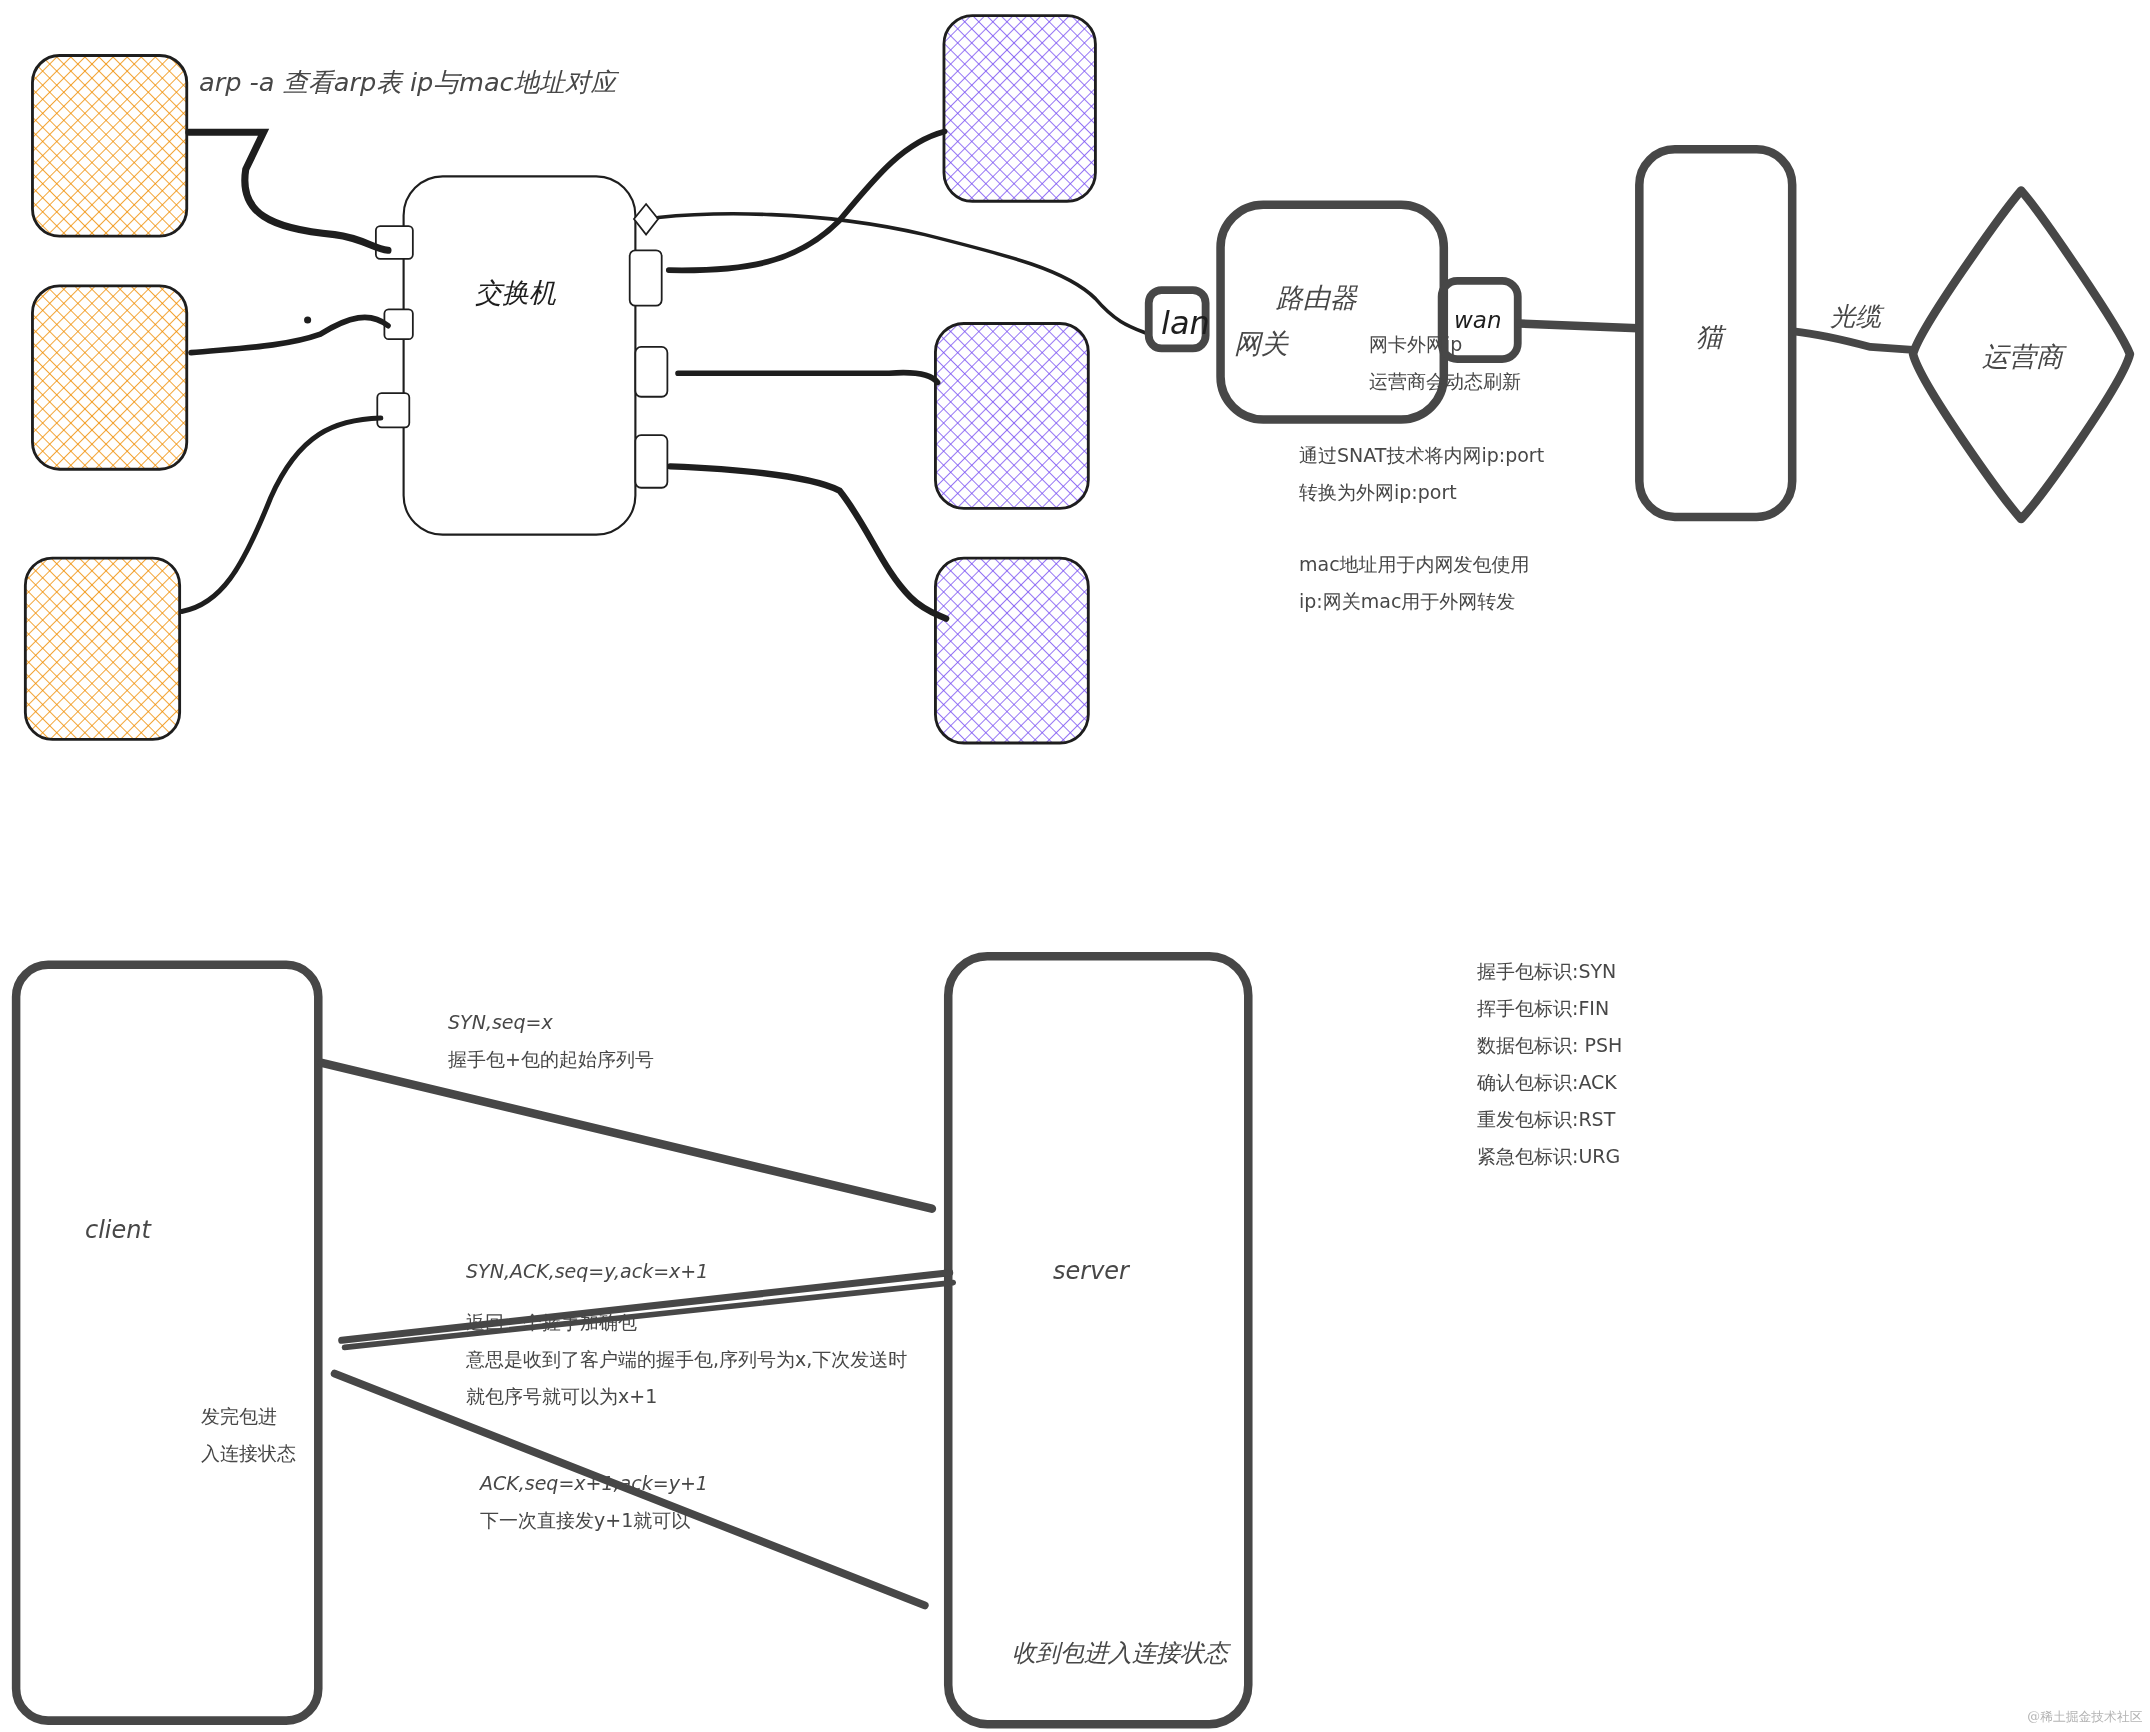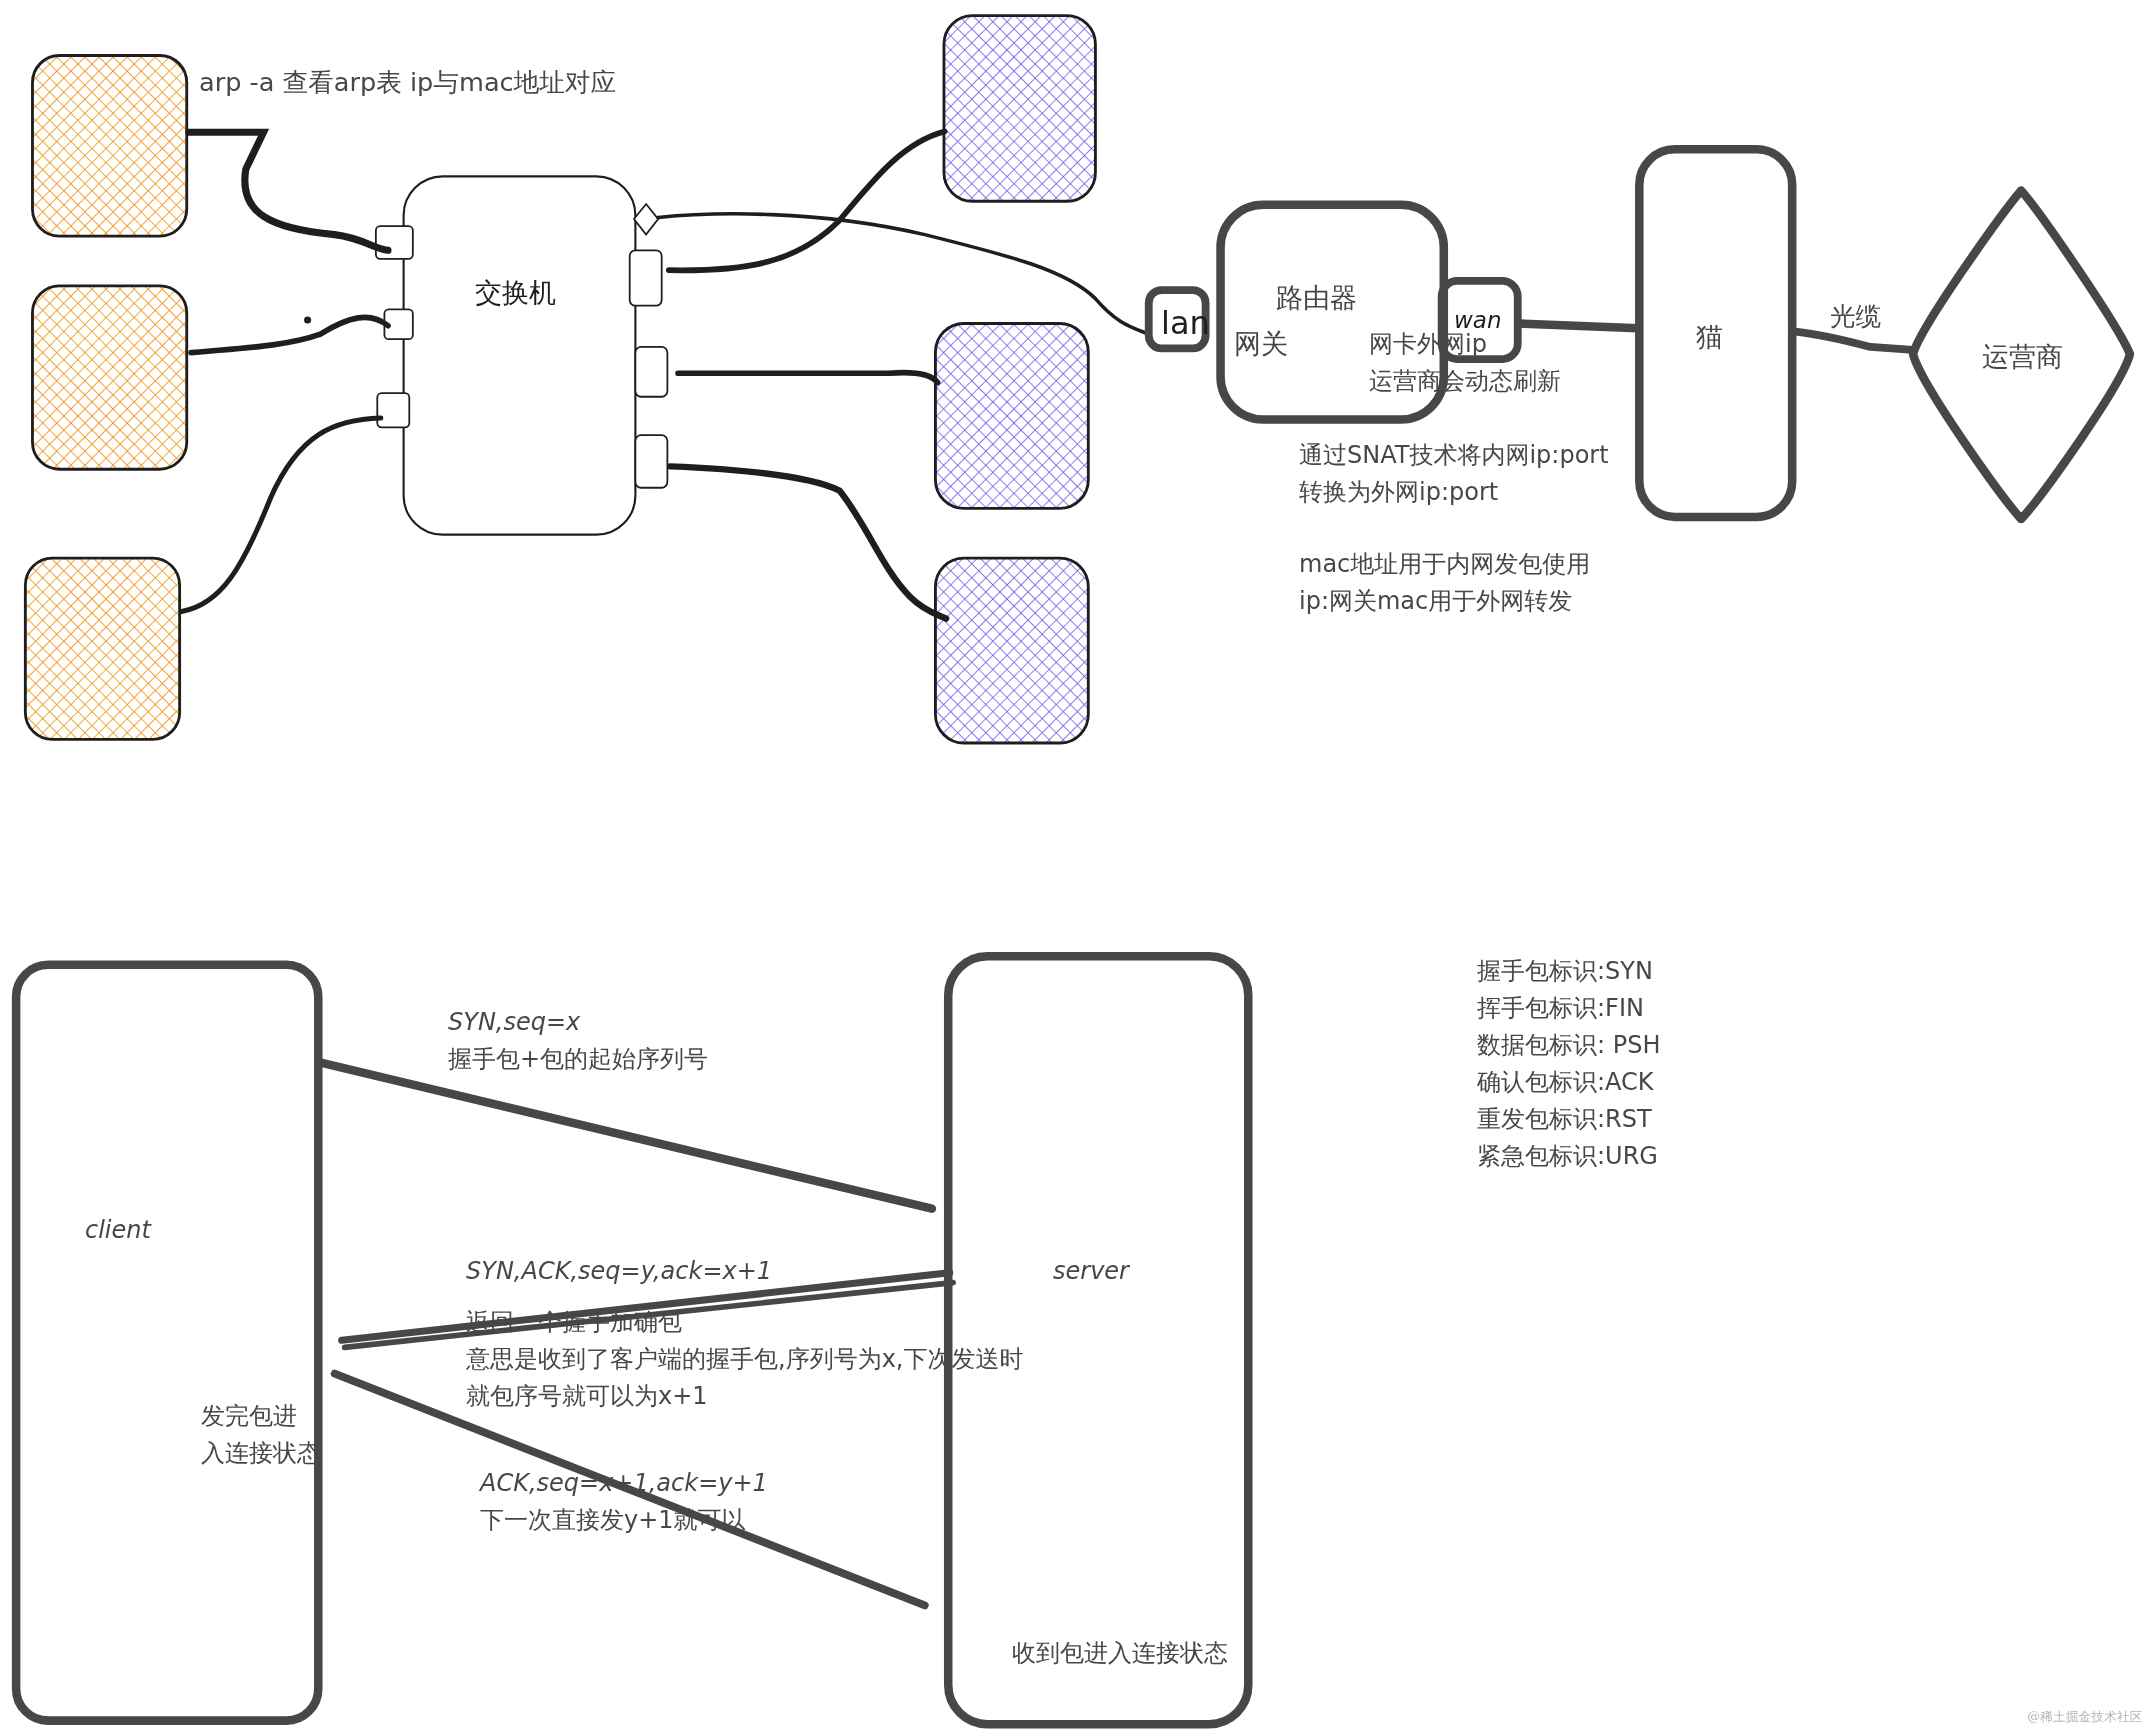--- a/index.html
+++ b/index.html
@@ -1,22 +1,22 @@
 <!DOCTYPE html>
 <html style="font-size:11.4px"><head>
 <meta charset="utf-8">
 <style>
   html, body { margin: 0; padding: 0; background: #ffffff; }
   body { width: 2151px; height: 1732px; position: relative; overflow: hidden;
          font-family: "DejaVu Sans", sans-serif; color: #474747; }
   #canvas { position: absolute; left: 0; top: 0; width: 2151px; height: 1732px; }
   .txt { position: absolute; white-space: nowrap; color: #474747; font-family: "DejaVu Sans", sans-serif; }
-  .lbl { font-size: 25.6px; }
+  .lbl { font-size: 25.6px; font-style: italic; }
   .lbl-dark { color: #1e1e1e; }
-  .lines { line-height: 37px; font-size: 24px; }
+  .lines { line-height: 37px; font-size: 19px; }
   .line { display: block; }
   .watermark { position: absolute; right: 8.5px; bottom: 5.7px; font-size: 12.8px; color: #b4b4b4;
                font-family: "DejaVu Serif", serif; }
 </style>
 </head>
 <body>
 
 <svg id="canvas" xmlns="http://www.w3.org/2000/svg" viewBox="0 0 3024 2436">
   <defs>
     <pattern id="hatch-orange" width="14" height="14" patternUnits="userSpaceOnUse" patternTransform="rotate(45)">

